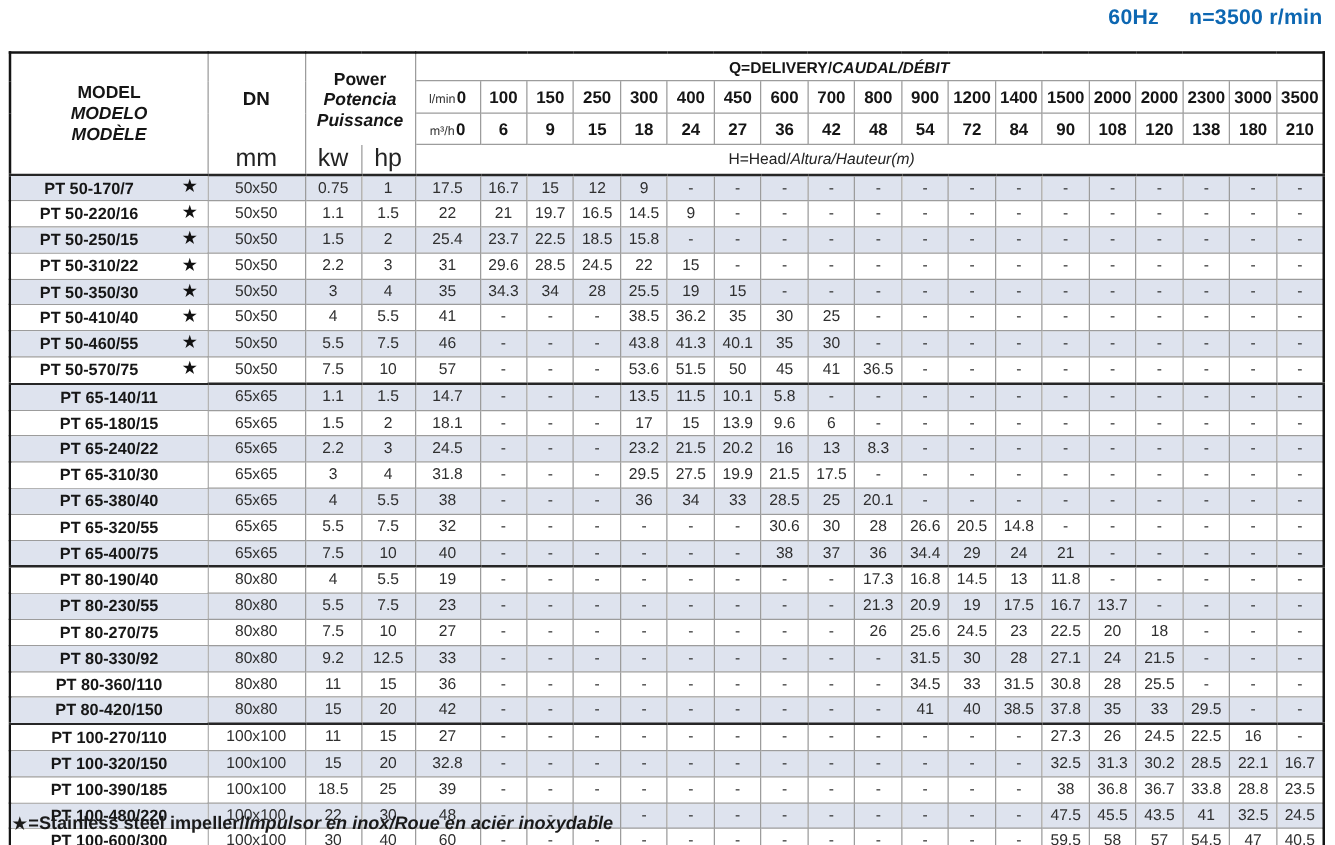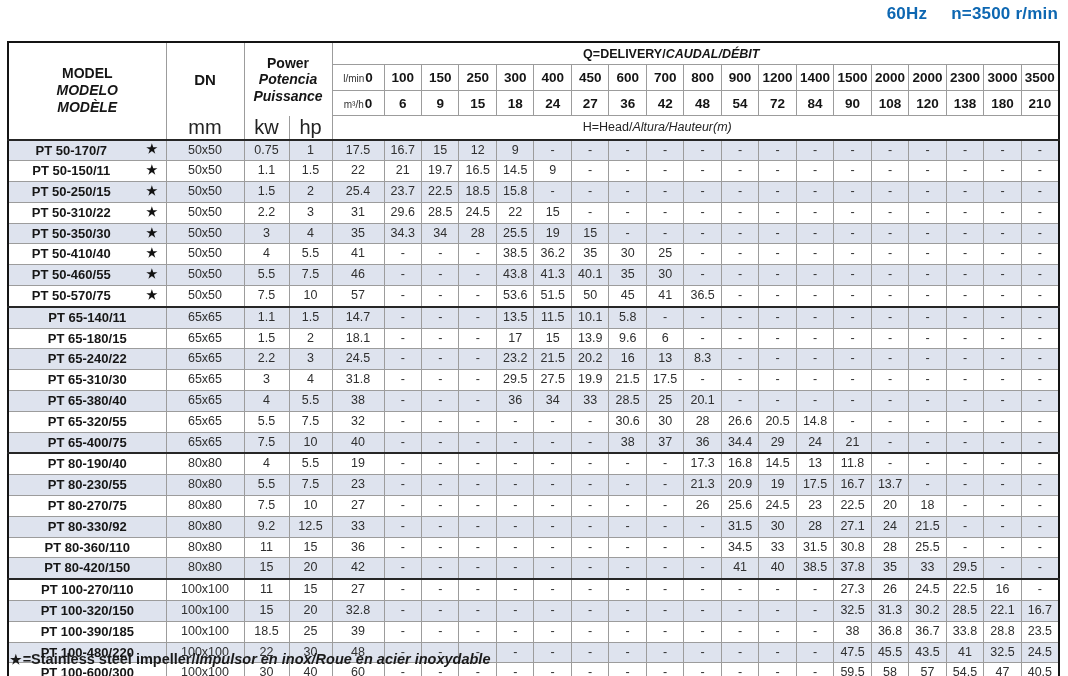--- a/index.html
+++ b/index.html
@@ -181,21 +181,21 @@
           <td>-</td>
           <td>-</td>
           <td>-</td>
           <td>-</td>
           <td>-</td>
           <td>-</td>
           <td>-</td>
           <td>-</td>
         </tr>
         <tr class="">
-          <td class="model-cell starred"><span class="name">PT 50-150/11</span><span class="star">★</span></td>
+          <td class="model-cell starred"><span class="name">PT 50-220/16</span><span class="star">★</span></td>
           <td>50x50</td>
           <td>1.1</td>
           <td>1.5</td>
           <td>22</td>
           <td>21</td>
           <td>19.7</td>
           <td>16.5</td>
           <td>14.5</td>
           <td>9</td>
           <td>-</td>

